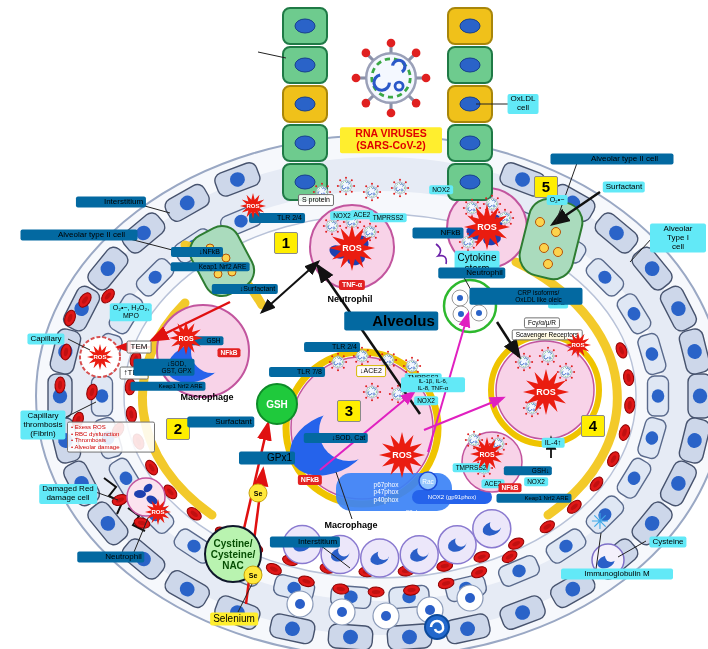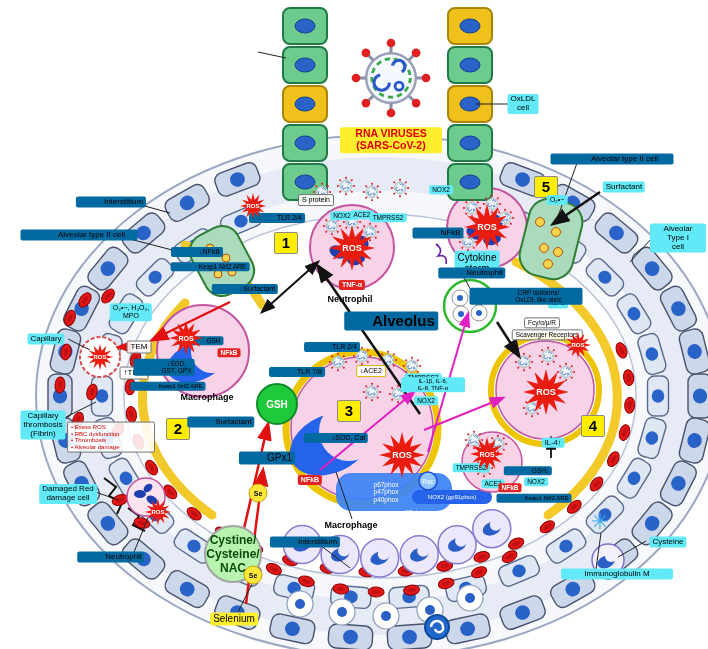--- a/index.html
+++ b/index.html
@@ -22,22 +22,22 @@
   .ros{position:absolute;transform:translate(-50%,-50%);background:#ea1c10;color:#fff;font-weight:bold;
        display:flex;align-items:center;justify-content:center;z-index:6;
        clip-path:polygon(100% 50%,74.1% 56.5%,93.3% 75%,67.7% 67.7%,75% 93.3%,56.5% 74.1%,50% 100%,43.5% 74.1%,25% 93.3%,32.3% 67.7%,6.7% 75%,25.9% 56.5%,0% 50%,25.9% 43.5%,6.7% 25%,32.3% 32.3%,25% 6.7%,43.5% 25.9%,50% 0%,56.5% 25.9%,75% 6.7%,67.7% 32.3%,93.3% 25%,74.1% 43.5%);}
   .ros-lg{width:46px;height:46px;font-size:9px;}
   .ros-md{width:34px;height:34px;font-size:7px;}
   .ros-sm{width:26px;height:26px;font-size:6px;}
   .gcirc{position:absolute;transform:translate(-50%,-50%);border-radius:50%;display:flex;
          align-items:center;justify-content:center;white-space:pre-line;text-align:center;z-index:6;}
   #gsh-big{width:38px;height:38px;background:#1fc93c;border:2px solid #0e8c28;color:#fff;
            font-weight:bold;font-size:10px;}
-  #cystine{width:54px;height:54px;background:#b9f3b0;border:2px solid #a3a3a3;color:#064e03;
-           font-size:12px;font-weight:bold;}
+  #cystine{width:54px;height:54px;background:#b9f3b0;border:2px solid #0f172a;color:#064e03;
+           font-size:10px;font-weight:bold;}
   .se{position:absolute;transform:translate(-50%,-50%);width:17px;height:17px;border-radius:50%;
       background:#ffe83a;border:1.5px solid #c9a40a;font-size:7px;font-weight:bold;display:flex;
       align-items:center;justify-content:center;z-index:6;}
   .snow{position:absolute;transform:translate(-50%,-50%);color:#3fa9e8;font-size:22px;z-index:6;background:transparent;}
 </style>
 </head>
 <body>
 
 <div id="stage">
 

